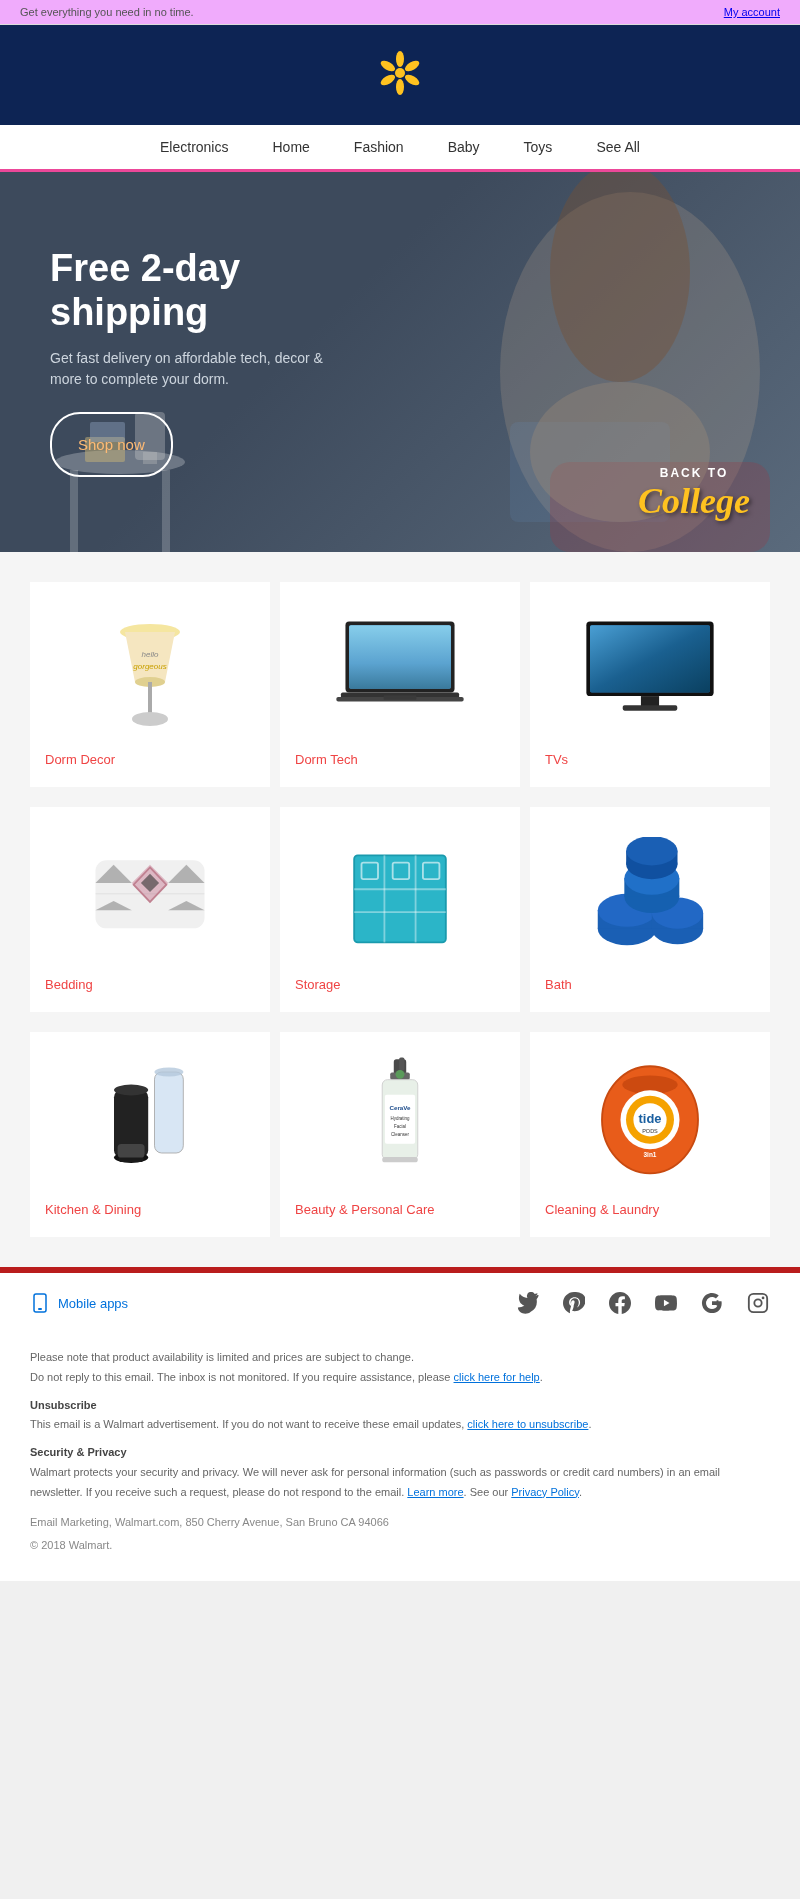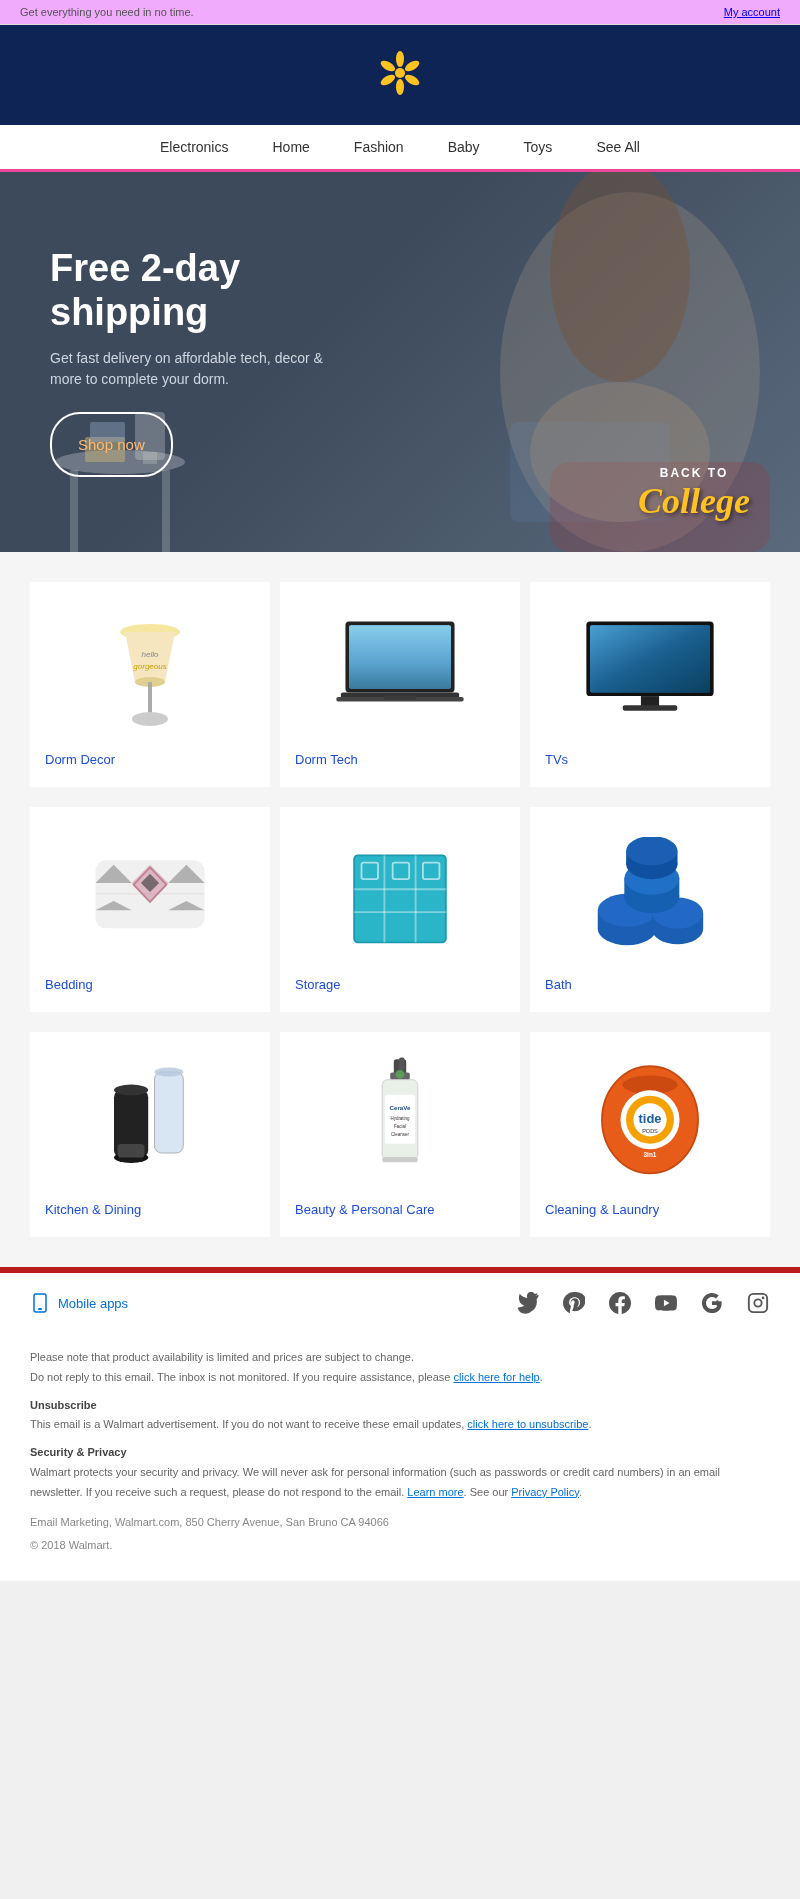--- a/index.html
+++ b/index.html
@@ -132,21 +132,21 @@
     .product-img-area {
       height: 140px;
       display: flex;
       align-items: center;
       justify-content: center;
       margin-bottom: 10px;
       overflow: hidden;
     }
     .product-label {
       font-size: 13px;
-      color: #1d4ed8;
+      color: #ef4444;
       padding: 5px 0;
     }
 
     
     .lamp-svg { width: 80px; height: 130px; }
     .laptop-svg { width: 130px; height: 100px; }
     .tv-svg { width: 140px; height: 100px; }
     .box-svg { width: 120px; height: 110px; }
     .pillow-svg { width: 130px; height: 100px; }
     .towels-svg { width: 130px; height: 110px; }

